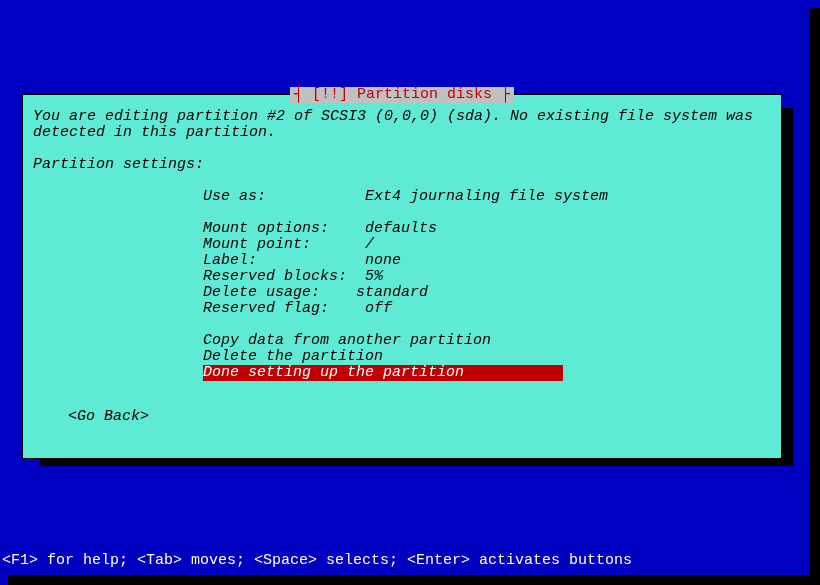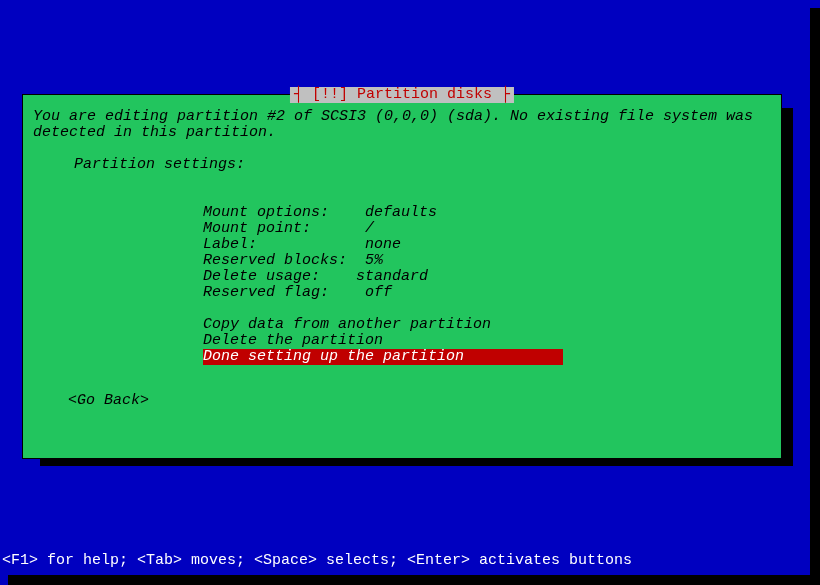--- a/index.html
+++ b/index.html
@@ -35,36 +35,36 @@
   .dialog-shadow {
     position: absolute;
     left: 40px; top: 108px;
     width: 753px; height: 358px;
     background: #000;
   }
   .dialog {
     position: absolute;
     left: 22px; top: 94px;
     width: 760px; height: 365px;
-    background: #22c55e;
+    background: #5eead4;
     color: #000;
     border: 1px solid #000;
   }
   .dialog-inner { position: absolute; left: 10px; top: 14px; right: 10px; bottom: 10px; font-style: italic; }
   .title {
     position: absolute;
     left: 50%; top: -8px;
     transform: translateX(-50%);
     color: #c00000;
     background: #c0c0c0;
     padding: 0 4px;
     white-space: pre;
   }
   .intro { white-space: pre-wrap; }
-  .section { margin-top: 16px; margin-left: 41px; }
+  .section { margin-top: 16px; }
   .settings { margin-top: 16px; }
   .row { white-space: pre; }
   .indent { padding-left: 170px; }
   .selected {
     background: #c00000;
     color: #fff;
     display: inline-block;
     width: 360px;
     white-space: pre;
   }
@@ -86,20 +86,21 @@
 
 <div class="dialog-shadow"></div>
 
 <div class="dialog">
   <div class="title">┤ [!!] Partition disks ├</div>
   <div class="dialog-inner">
     <div class="intro">You are editing partition #2 of SCSI3 (0,0,0) (sda). No existing file system was detected in this partition.</div>
     <div class="section">Partition settings:</div>
 
     <div class="settings">
+      <div class="row indent"><span>Use as:           </span><span>Ext4 journaling file system</span></div>
       <div class="row indent">&nbsp;</div>
       <div class="row indent"><span>Mount options:    </span><span>defaults</span></div>
       <div class="row indent"><span>Mount point:      </span><span>/</span></div>
       <div class="row indent"><span>Label:            </span><span>none</span></div>
       <div class="row indent"><span>Reserved blocks:  </span><span>5%</span></div>
       <div class="row indent"><span>Delete usage:    </span><span>standard</span></div>
       <div class="row indent"><span>Reserved flag:    </span><span>off</span></div>
 
       <div class="row indent">&nbsp;</div>
       <div class="row indent">Copy data from another partition</div>

